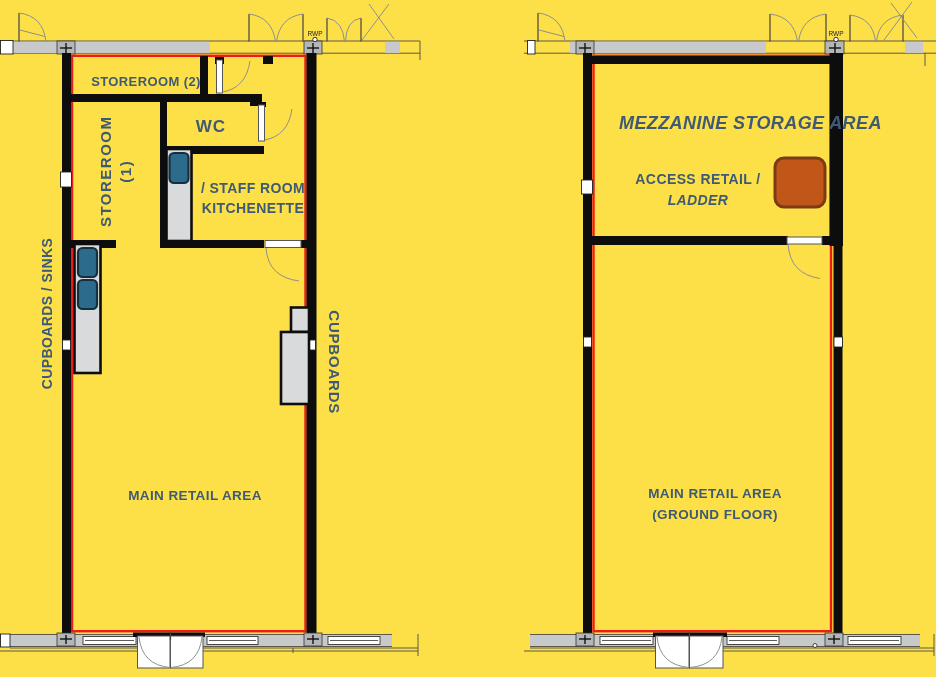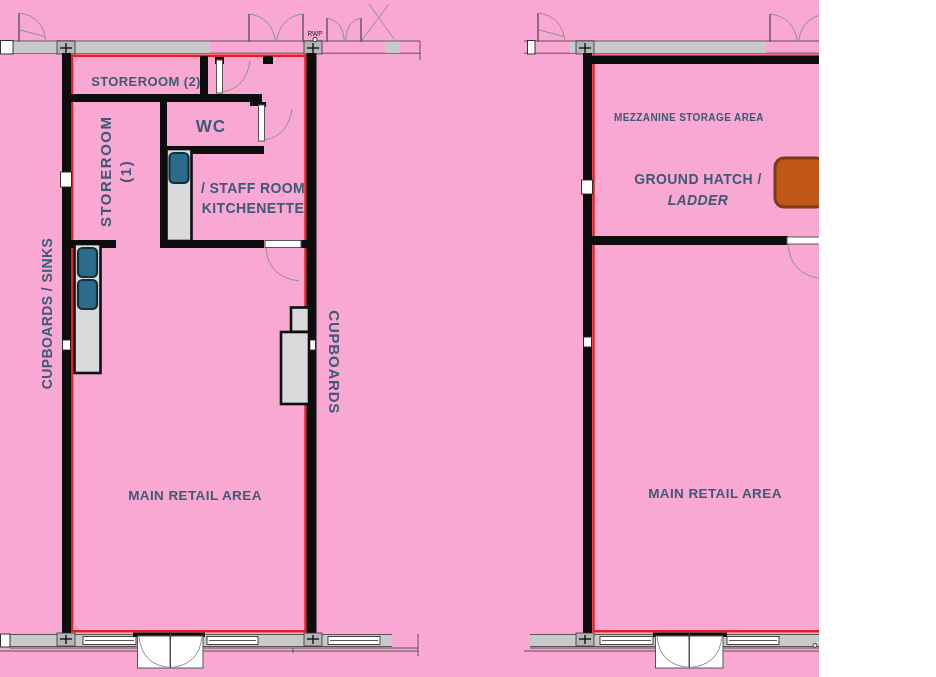--- a/index.html
+++ b/index.html
@@ -1,16 +1,16 @@
 <!DOCTYPE html>
 <html style="--wall-black: #0d0d0d; --demise-red: #ed1c1c; --band-gray: #c8c9ca; --pillar-gray: #b3b5b6; --counter-gray: #d9dadb; --sink-blue: #2d6b8d; --sink-border: #14303c; --hatch-orange: #c05617; --hatch-border: #7d3a16; --label-blue: #3e5a75; --arc-gray: #8f8f8f;"><head>
 <meta charset="utf-8">
 <style>
   html,body{margin:0;padding:0;background:#ffffff;}
-  #stage{position:relative;width:819px;height:677px;background:#f9a8d4;overflow:hidden;
+  #stage{position:relative;width:936px;height:677px;background:#fde047;overflow:hidden;
          font-family:"Liberation Sans",sans-serif;}
   #plan-svg{position:absolute;left:0;top:0;}
   .lbl{position:absolute;color:var(--label-blue,#3e5a75);font-weight:bold;
        text-align:center;letter-spacing:.4px;line-height:1.5;white-space:nowrap;}
   .rot-ccw{transform:rotate(-90deg);}
   .rot-cw{transform:rotate(90deg);}
   
   .wall{fill:var(--wall-black,#0d0d0d);}
   .red{stroke:var(--demise-red,#ed1c1c);fill:none;}
   .band{fill:var(--band-gray,#c8c9ca);}
@@ -298,24 +298,25 @@
   <span style="display:block;">/ STAFF ROOM</span>
   <span style="display:block;">KITCHENETTE</span>
 </div>
 
 <div class="lbl rot-ccw" style="left:-38px;top:303px;width:170px;font-size:14px;">CUPBOARDS / SINKS</div>
 
 <div class="lbl rot-cw" style="left:284px;top:349px;width:100px;font-size:15px;letter-spacing:.8px;">CUPBOARDS</div>
 
 <div class="lbl" style="left:95px;top:486px;width:200px;font-size:13.5px;">MAIN RETAIL AREA</div>
 
-<div class="lbl" style="left:569px;top:110px;width:240px;font-size:10px;">MEZZANINE STORAGE AREA</div>
+<div class="lbl" style="left:619px;top:110px;width:240px;font-size:18px;font-style:italic;">MEZZANINE STORAGE AREA</div>
 
 <div class="lbl" style="left:618px;top:169px;width:160px;font-size:14px;line-height:21px;">
-  <span style="display:block;">GROUND HATCH /</span>
+  <span style="display:block;">ACCESS RETAIL /</span>
   <span style="display:block;font-style:italic;">LADDER</span>
 </div>
 
 <div class="lbl" style="left:615px;top:483px;width:200px;font-size:13.5px;line-height:21px;">
   <span style="display:block;">MAIN RETAIL AREA</span>
+  <span style="display:block;">(GROUND FLOOR)</span>
 </div>
 
 </div>
 
 </body></html>

